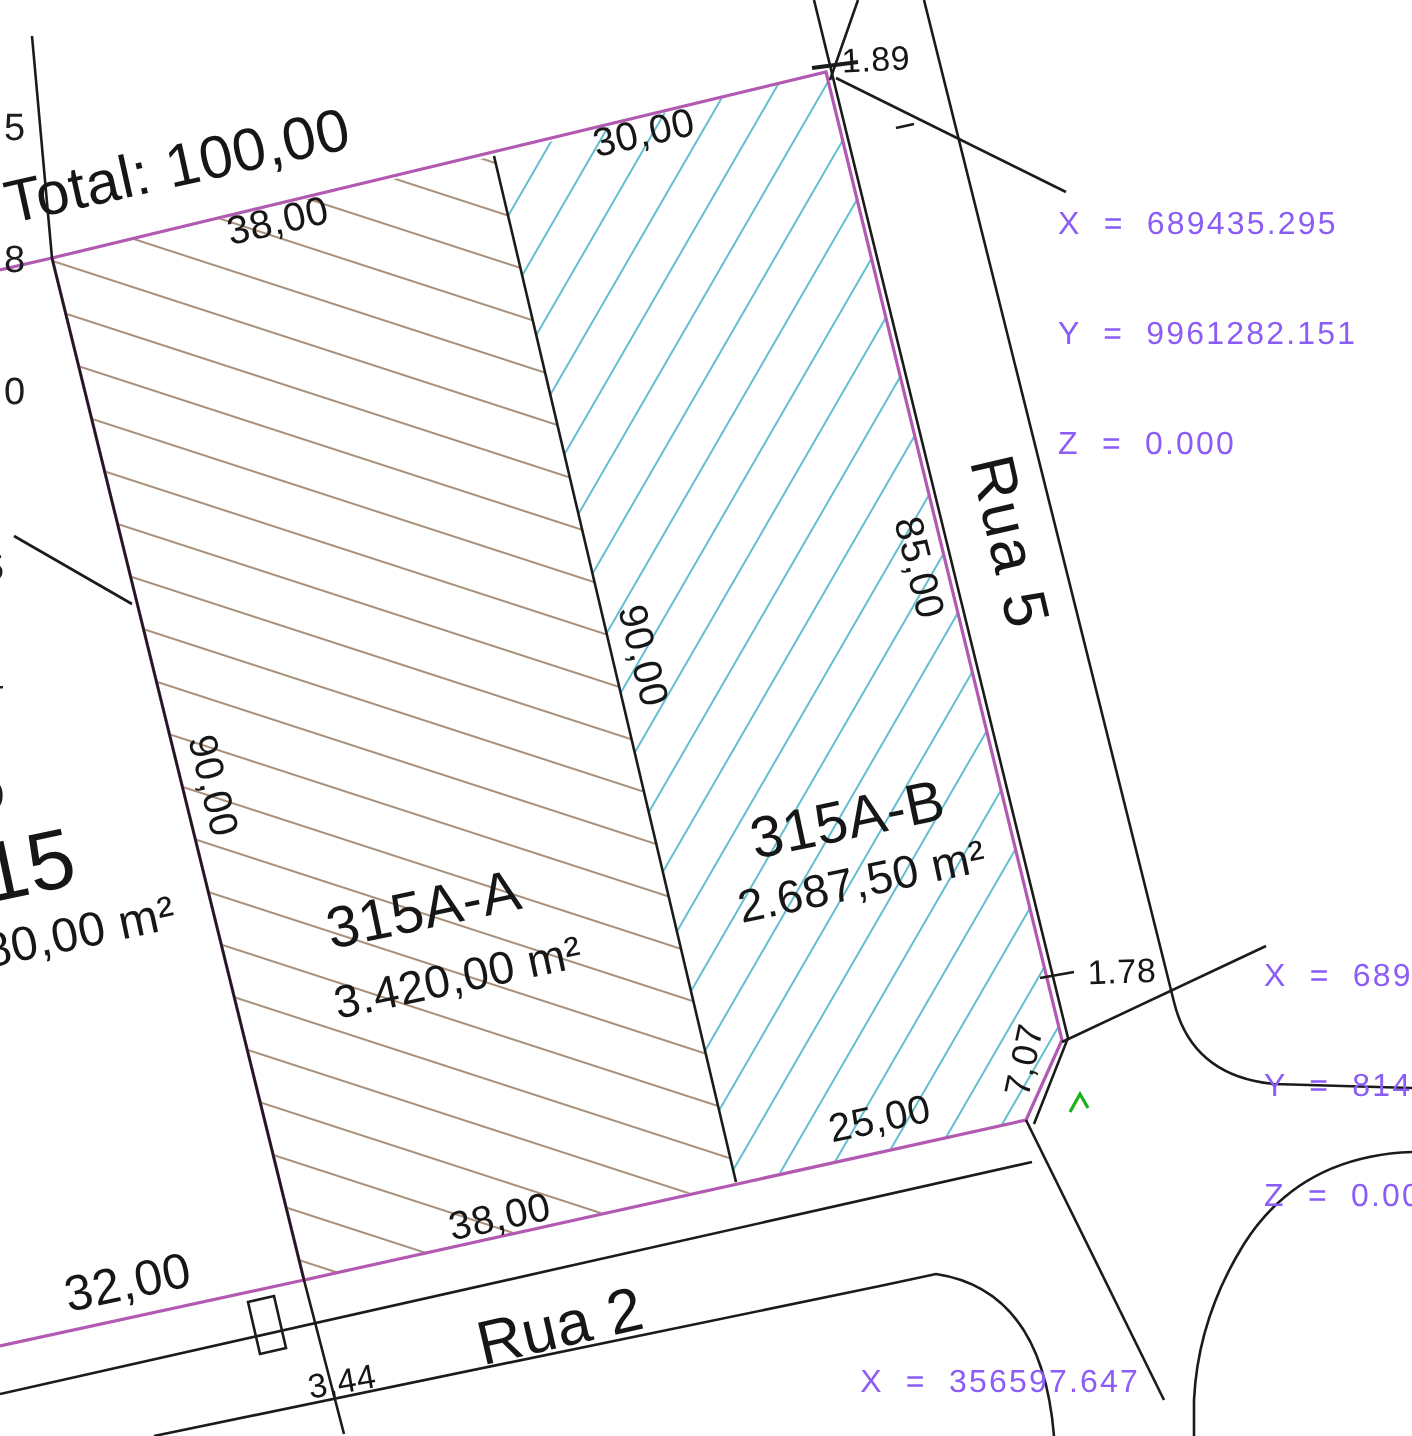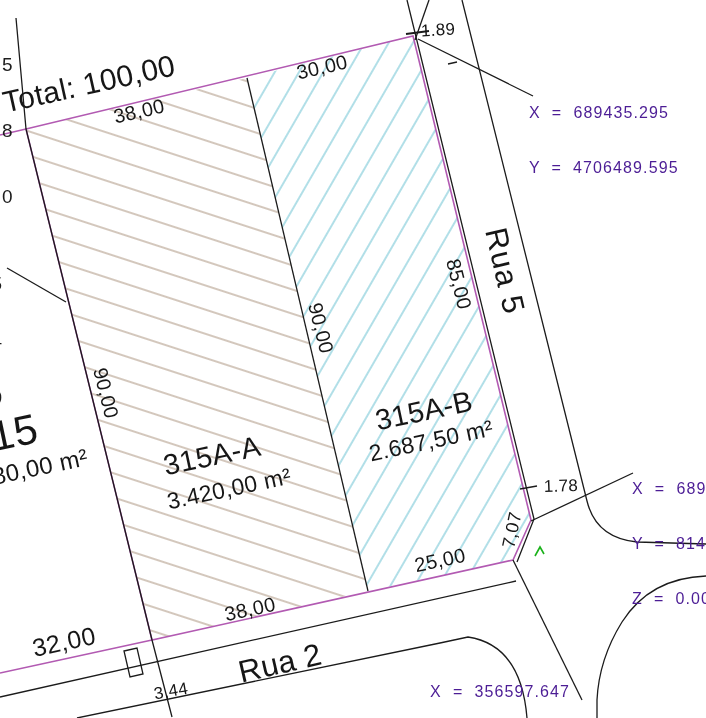--- a/index.html
+++ b/index.html
@@ -7,21 +7,21 @@
     width:706px;height:718px;position:relative;overflow:hidden;
     font-family:"Liberation Sans", sans-serif;color:#161616;
   }
   #plan-svg{position:absolute;left:0;top:0;}
   .lbl{
     position:absolute;white-space:pre;color:#161616;
     transform:translate(-50%,-50%);line-height:1;
     letter-spacing:0.3px;
   }
   .coord{
-    position:absolute;white-space:pre;color:#4c1d95;
+    position:absolute;white-space:pre;color:#8b5cf6;
     font-size:16px;line-height:18.4px;letter-spacing:1.1px;
   }
   .coord span{display:block;}
   .frag{
     position:absolute;white-space:pre;color:#1d1d1d;
   }
   .frag span{display:block;}
 </style>
 </head>
 <body>
@@ -112,21 +112,22 @@
 <div class="lbl" style="left:512px;top:530px;font-size:18px;transform:translate(-50%,-50%) rotate(-78deg);">7,07</div>
 
 <div class="lbl" style="left:561px;top:486px;font-size:17px;transform:translate(-50%,-50%) rotate(-2deg);">1.78</div>
 
 <div class="lbl" style="left:280px;top:663px;font-size:31px;transform:translate(-50%,-50%) rotate(-13deg);">Rua 2</div>
 
 <div class="lbl" style="left:171px;top:691px;font-size:17px;transform:translate(-50%,-50%) rotate(-10deg);">3,44</div>
 
 <div class="coord" style="left:529px;top:67px;">
   <span>X  =  689435.295</span>
-  <span>Y  =  4706489.595</span>
+  <span>Y  =  9961282.151</span>
+  <span>Z  =  0.000</span>
 </div>
 
 <div class="coord" style="left:402px;top:646px;width:168px;text-align:right;">
   <span>X  =  356597.647</span>
   
   
 </div>
 
 <div class="coord" style="left:632px;top:443px;">
   <span>X  =  689</span>

